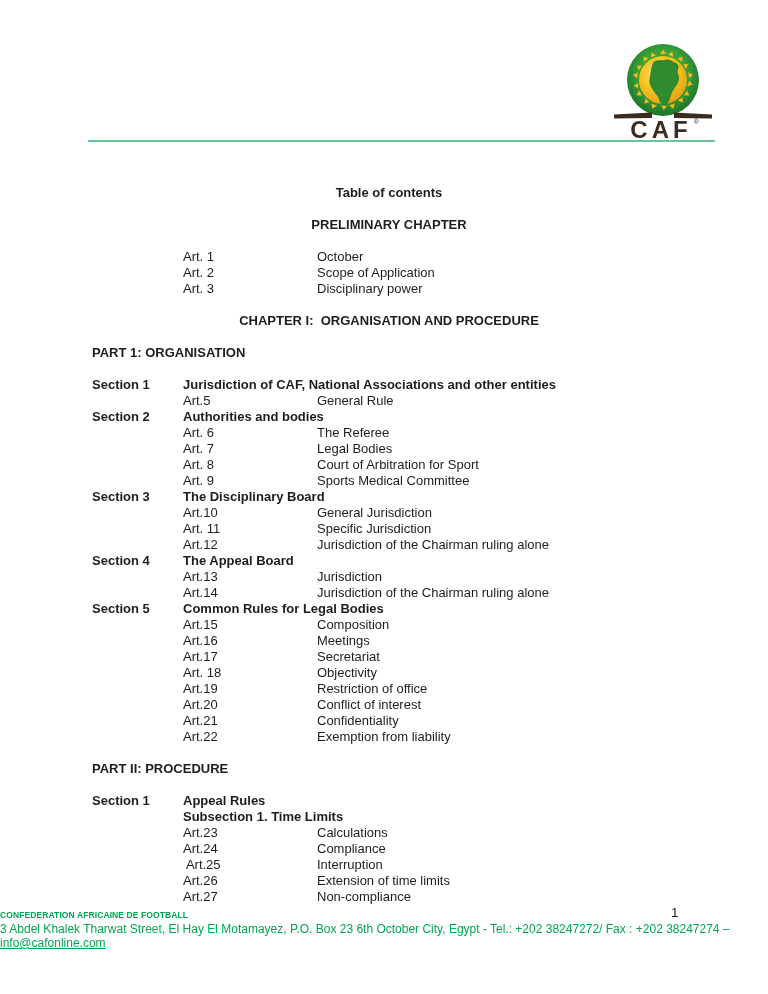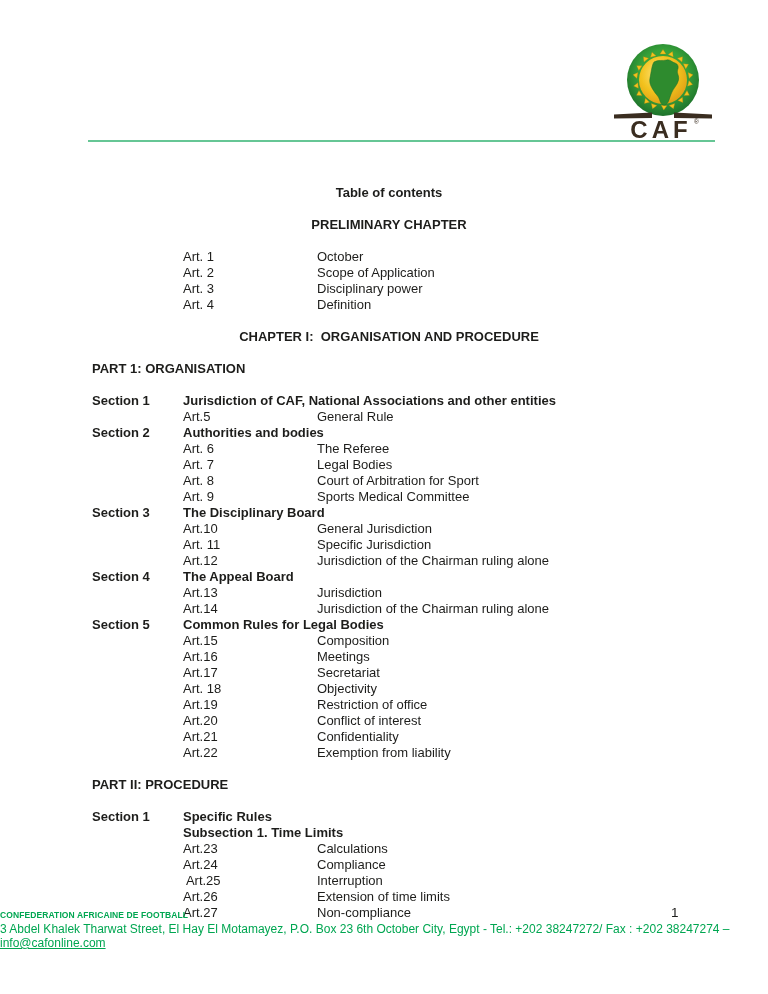--- a/index.html
+++ b/index.html
@@ -92,24 +92,20 @@
           <span class="art-title">October</span>
         </div>
         <div class="row">
           <span class="art-label">Art. 2</span>
           <span class="art-title">Scope of Application</span>
         </div>
         <div class="row">
           <span class="art-label">Art. 3</span>
           <span class="art-title">Disciplinary power</span>
         </div>
-        <div class="row">
-          <span class="art-label">Art. 4</span>
-          <span class="art-title">Definition</span>
-        </div>
         <div class="spacer"></div>
         <div class="heading">CHAPTER I:  ORGANISATION AND PROCEDURE</div>
         <div class="spacer"></div>
         <div class="part">PART 1: ORGANISATION</div>
         <div class="spacer"></div>
         <div class="row">
           <span class="sec-label">Section 1</span>
           <span class="sec-title">Jurisdiction of CAF, National Associations and other entities</span>
         </div>
         <div class="row">
@@ -198,21 +194,21 @@
         </div>
         <div class="row">
           <span class="art-label">Art.22</span>
           <span class="art-title">Exemption from liability</span>
         </div>
         <div class="spacer"></div>
         <div class="part">PART II: PROCEDURE</div>
         <div class="spacer"></div>
         <div class="row">
           <span class="sec-label">Section 1</span>
-          <span class="sec-title">Specific Rules</span>
+          <span class="sec-title">Appeal Rules</span>
         </div>
         <div class="subsection">Subsection 1. Time Limits</div>
         <div class="row">
           <span class="art-label">Art.23</span>
           <span class="art-title">Calculations</span>
         </div>
         <div class="row">
           <span class="art-label">Art.24</span>
           <span class="art-title">Compliance</span>
         </div>

